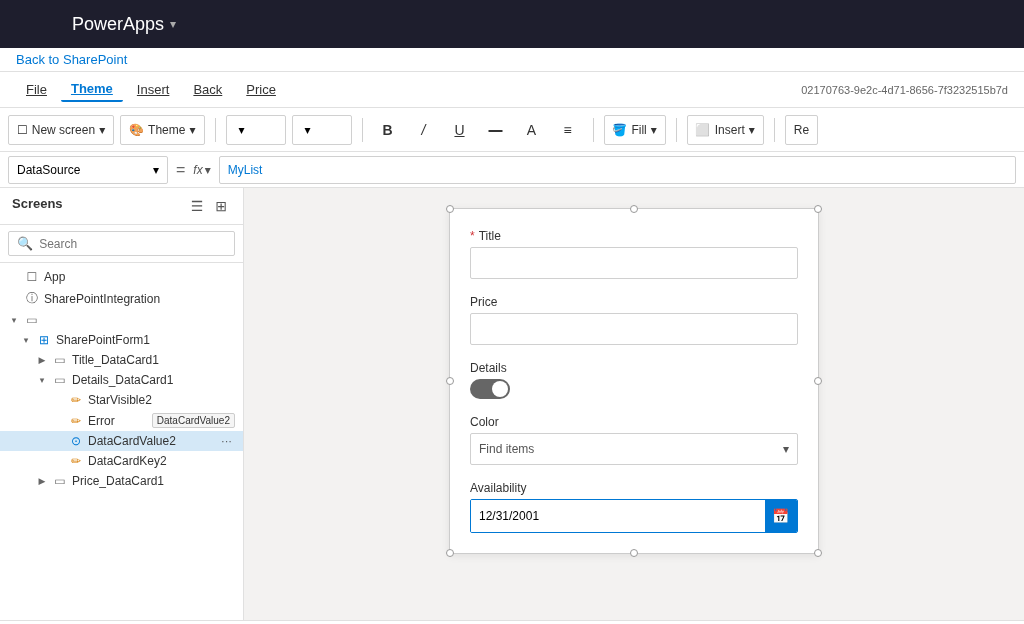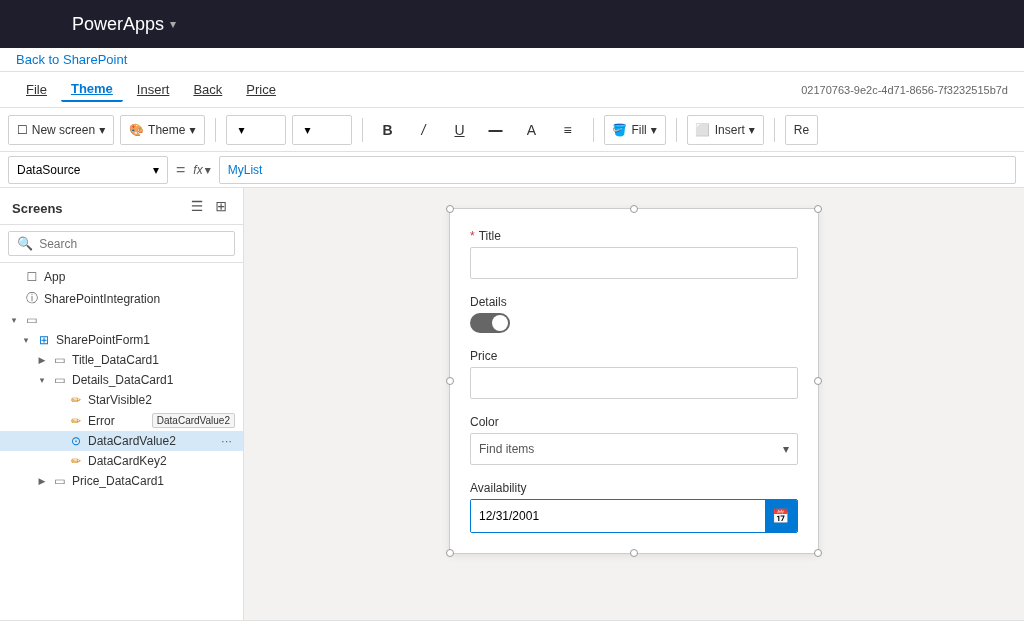--- a/index.html
+++ b/index.html
@@ -165,21 +165,21 @@
     #sidebar {
       width: 244px;
       background: white;
       border-right: 1px solid #e0e0e0;
       display: flex;
       flex-direction: column;
       height: 100%;
     }
     #sidebar-header {
       display: flex;
-      align-items: flex-end;
+      align-items: flex-start;
       justify-content: space-between;
       padding: 8px 12px;
       border-bottom: 1px solid #e0e0e0;
     }
     #sidebar-title {
       font-size: 13px;
       font-weight: 600;
       color: #333;
     }
     #sidebar-header-icons {
@@ -559,34 +559,34 @@
       <div class="form-field">
         <div class="form-label">
           <span style="color:#d13438;">*</span>
           <span>Title</span>
         </div>
         <input class="form-input" type="text" value="" style="">
       </div>
 
       <div class="form-field">
         <div class="form-label">
+          <span>Price</span>
+        </div>
+        <input class="form-input" type="text" value="" style="">
+      </div>
+
+      <div class="form-field">
+        <div class="form-label">
           <span>Details</span>
         </div>
         <div class="toggle-wrap">
           <div class="toggle">
             <div class="toggle-knob"></div>
           </div>
         </div>
-      </div>
-
-      <div class="form-field">
-        <div class="form-label">
-          <span>Price</span>
-        </div>
-        <input class="form-input" type="text" value="" style="">
       </div>
 
       <div class="form-field">
         <div class="form-label">
           <span>Color</span>
         </div>
         <div class="color-dropdown">
           <span>Find items</span>
           <span>▾</span>
         </div>

